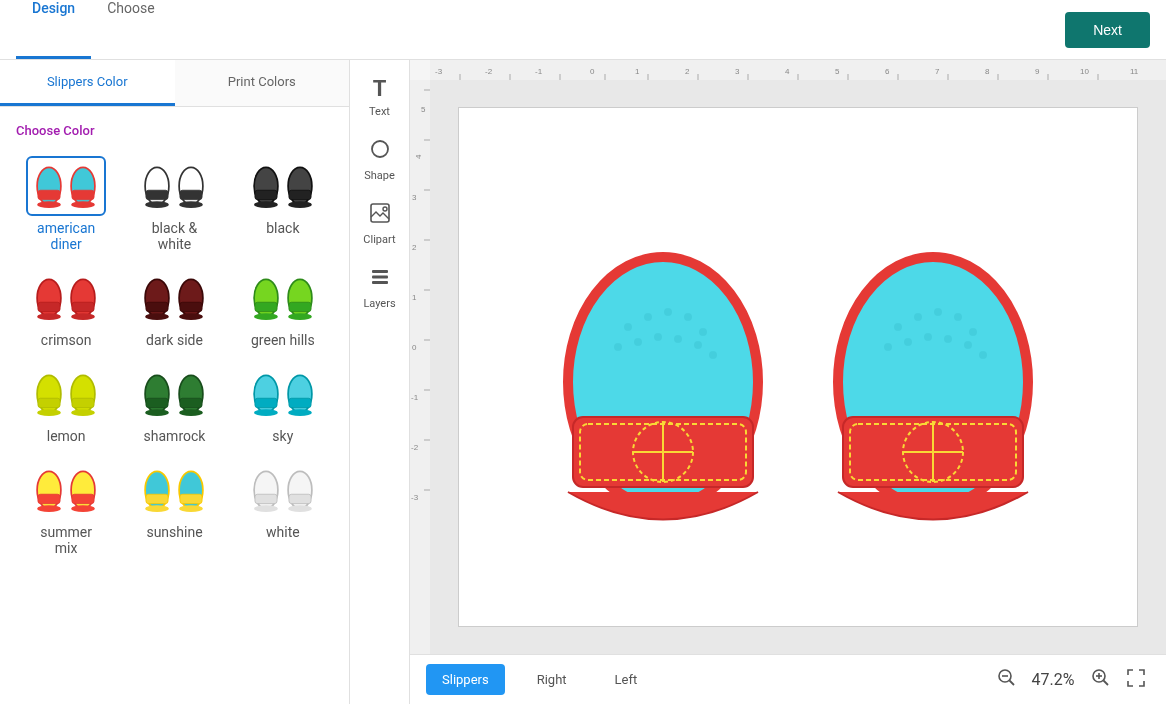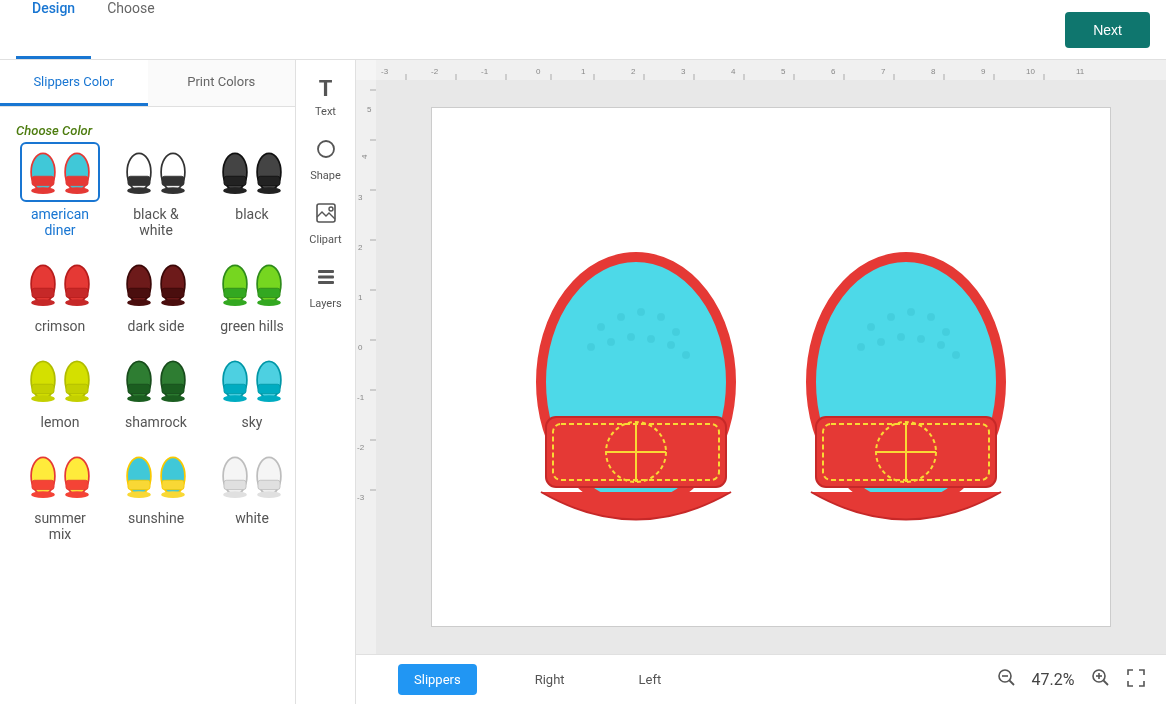--- a/index.html
+++ b/index.html
@@ -46,21 +46,21 @@
     }
 
     
     .main {
       display: flex;
       height: calc(100vh - 60px);
     }
 
     
     .left-panel {
-      width: 296px;
+      width: 350px;
       background: #fff;
       border-right: 1px solid #e0e0e0;
       display: flex;
       flex-direction: column;
       overflow: hidden;
     }
 
     
     .panel-tabs {
       display: flex;
@@ -84,22 +84,22 @@
 
     
     .color-section {
       padding: 16px;
       overflow-y: auto;
       flex: 1;
     }
     .section-title {
       font-size: 13px;
       font-weight: 500;
-      color: #4d7c0f;
-      font-style: italic;
+      color: #a21caf;
+      margin-bottom: 14px;
     }
     .color-grid {
       display: grid;
       grid-template-columns: repeat(3, 1fr);
       gap: 8px;
     }
     .color-item {
       display: flex;
       flex-direction: column;
       align-items: center;
@@ -216,21 +216,20 @@
       align-items: center;
       padding: 0 16px;
       gap: 16px;
     }
     .view-tab {
       padding: 8px 16px;
       border-radius: 4px;
       cursor: pointer;
       font-size: 13px;
       color: #555;
-      margin-left: 26px;
     }
     .view-tab.active {
       background: #2196f3;
       color: #fff;
     }
     .zoom-controls {
       margin-left: auto;
       display: flex;
       align-items: center;
       gap: 8px;

